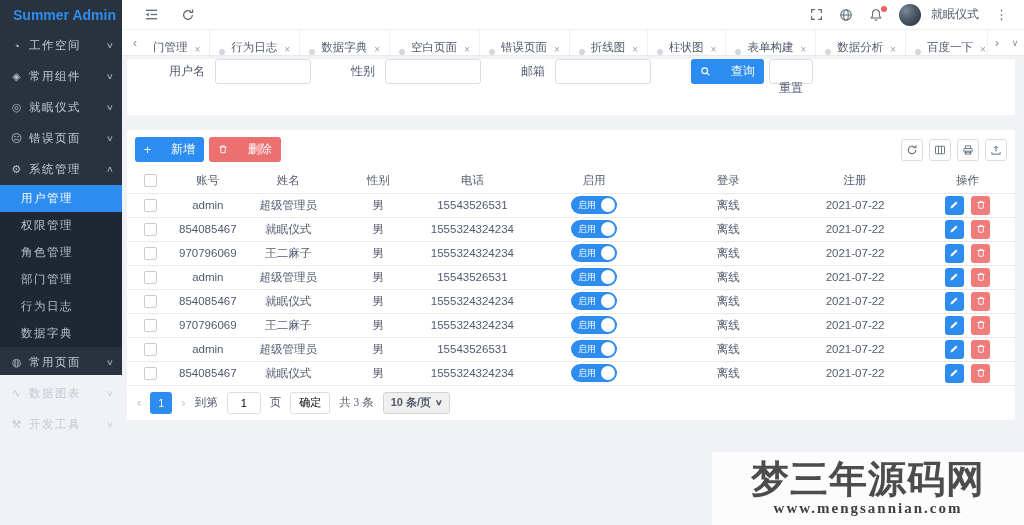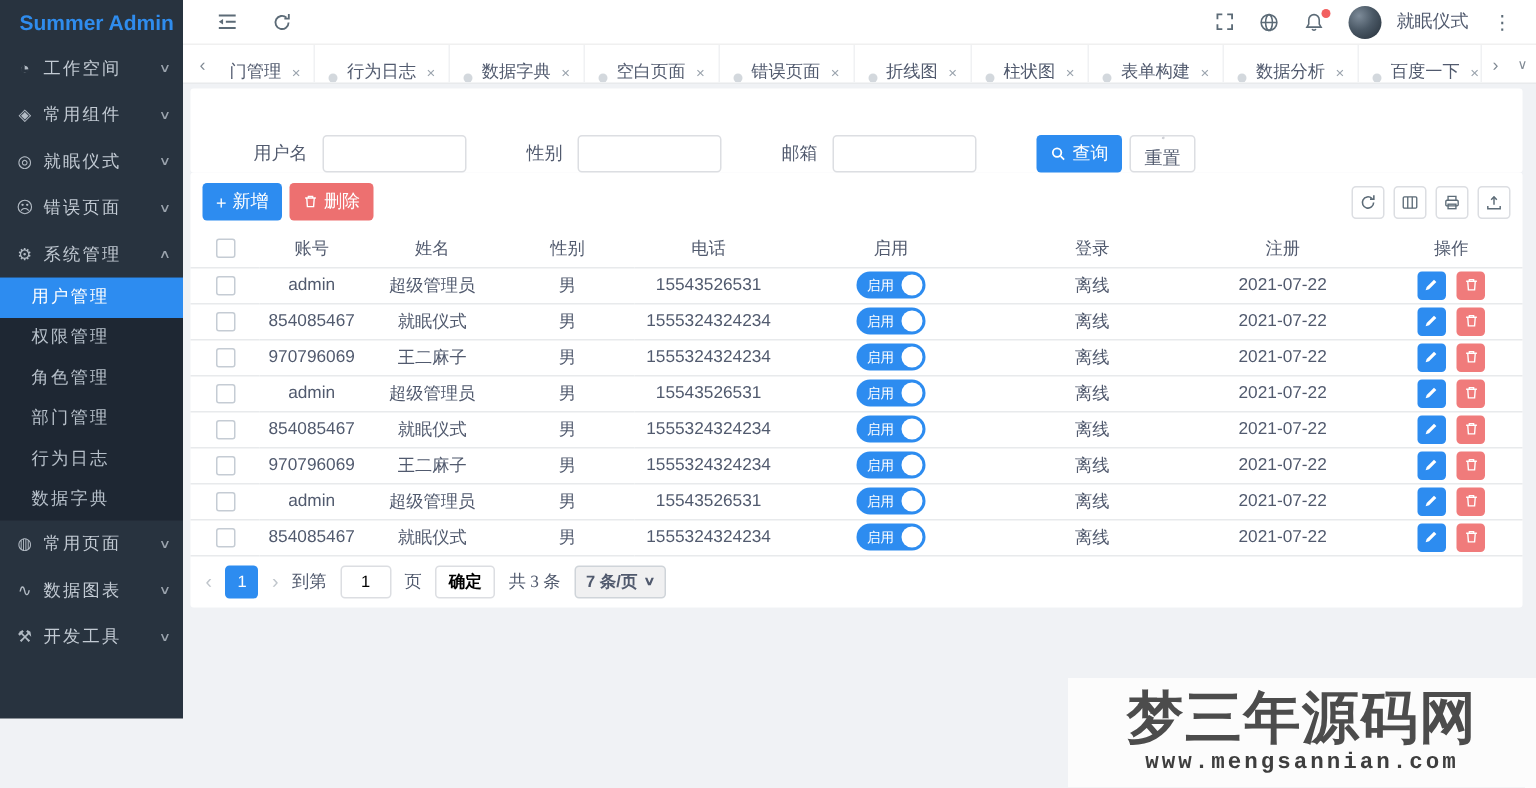--- a/index.html
+++ b/index.html
@@ -5,21 +5,21 @@
   * { box-sizing: border-box; margin: 0; padding: 0; }
   html,body { width:1024px; height:525px; }
   body {
     position: relative;
     font-family: "Liberation Sans", sans-serif;
     background: #f0f2f5;
     overflow: hidden;
     color: #515a6e;
   }
   
-  .sidebar { position:absolute; left:0; top:0; width:122px; height:479px; background:#28333f; z-index:3; }
+  .sidebar { position:absolute; left:0; top:0; width:122px; height:375px; background:#28333f; z-index:3; }
   .logo { height:30px; line-height:30px; padding-left:13px; font-size:14px; font-weight:bold; color:#2f8ced; white-space:nowrap; }
   .navgroup { height:31px; display:flex; align-items:center; padding:0 9px; font-size:11.5px; color:#c2cad3; cursor:pointer; }
   .navgroup .ic { width:15px; margin-right:5px; font-size:11px; opacity:.9; text-align:center; }
   .navgroup .lbl { flex:1; letter-spacing:1.5px; white-space:nowrap; }
   .chev { font-size:8px; opacity:.75; transform:scaleX(1.4); }
   .navgroup.open .chev { transform:scaleX(1.4) rotate(180deg); }
   .submenu { background:#1e2733; }
   .subitem { height:27px; line-height:27px; padding-left:21px; font-size:11.5px; color:#b7c0ca; letter-spacing:1.5px; cursor:pointer; white-space:nowrap; }
   .subitem.active { background:#2d8cf0; color:#fff; }
   
@@ -37,25 +37,25 @@
   .tabbar { height:26px; background:#fff; border-bottom:1px solid #e8eaec; display:flex; align-items:stretch; padding-left:4px; overflow:hidden; }
   .tab-arrow { width:18px; display:flex; align-items:center; justify-content:center; color:#808a94; font-size:12px; cursor:pointer; flex:none; }
   .tabs { display:flex; flex:1; overflow:hidden; }
   .tab { display:flex; align-items:flex-end; padding:0 9px; border-right:1px solid #f0f1f3; font-size:11.5px; color:#515a6e; white-space:nowrap; cursor:pointer; }
   .tab .dot { width:6px; height:6px; border-radius:50%; background:#d3d8dd; margin-right:6px; flex:none; }
   .tab .x { margin-left:7px; color:#9aa3ad; font-size:10px; }
   .tab-end { display:flex; flex:none; border-left:1px solid #f0f1f3; }
   
   .content { position:absolute; top:56px; left:0; right:0; bottom:0; padding:3px 9px 0 5px; }
   .panel { background:#fff; border-radius:2px; }
-  .search-panel { height:56px; display:flex; align-items:flex-end; padding-left:42px; margin-bottom:0; }
+  .search-panel { height:56px; display:flex; align-items:flex-start; padding-left:42px; margin-bottom:15px; }
   .fgroup { display:flex; align-items:center; margin-right:40px; }
   .fgroup label { font-size:12px; color:#515a6e; margin-right:10px; white-space:nowrap; }
   .fgroup input { width:96px; height:25px; border:1px solid #dcdee2; border-radius:3px; outline:none; padding:0 6px; font-size:12px; }
-  .btn { display:inline-flex; align-items:center; gap:4px; height:25px; padding:0 9px; border-radius:3px; font-size:12px; border:none; cursor:pointer; white-space:nowrap; }
+  .btn { display:inline-flex; align-items:center; gap:20px; height:25px; padding:0 9px; border-radius:3px; font-size:12px; border:none; cursor:pointer; white-space:nowrap; }
   .btn-primary { background:#2d8cf0; color:#fff; }
   .btn-default { background:#fff; color:#515a6e; border:1px solid #dcdee2; margin-left:5px;flex-direction:column; }
   .btn-danger { background:#ed7070; color:#fff; margin-left:5px; }
   
   .table-panel { padding-top:7px; }
   .toolbar { display:flex; align-items:center; padding:0 8px 7px 8px; }
   .tool-icons { margin-left:auto; display:flex; gap:6px; }
   .icon-btn { width:22px; height:22px; border:1px solid #dcdee2; border-radius:3px; background:#fff; display:flex; align-items:center; justify-content:center; color:#5c6b77; cursor:pointer; }
   table { width:100%; border-collapse:collapse; table-layout:fixed; font-size:11.5px; color:#515a6e; }
   th, td { height:24px; text-align:center; border-bottom:1px solid #e8eaec; font-weight:normal; overflow:hidden; white-space:nowrap; }
@@ -63,28 +63,28 @@
   .toggle { position:relative; display:inline-flex; align-items:center; width:46px; height:18px; border-radius:10px; background:#2d8cf0; color:#fff; font-size:9px; padding-left:7px; cursor:pointer; }
   .toggle .knob { position:absolute; right:2px; top:2px; width:14px; height:14px; border-radius:50%; background:#fff; }
   .act { display:inline-flex; align-items:center; justify-content:center; width:19px; height:19px; border-radius:3px; border:none; cursor:pointer; color:#fff; }
   .act-edit { background:#2d8cf0; margin-right:4px; }
   .act-del { background:#f07b7b; }
   
   .pagefoot { display:flex; align-items:center; gap:9px; padding:6px 10px; font-size:11.5px; color:#515a6e; height:34px; }
   .pg-arrow { color:#c0c6cc; font-size:13px; cursor:pointer; }
   .pg-num { width:22px; height:22px; background:#2d8cf0; color:#fff; border-radius:3px; display:flex; align-items:center; justify-content:center; font-size:11px; cursor:pointer; }
   .goto-input { width:34px; height:22px; border:1px solid #dcdee2; border-radius:3px; text-align:center; font-size:11px; outline:none; }
-  .btn-confirm { height:22px; padding:0 8px; border:1px solid #dcdee2; border-radius:3px; background:#fff; font-size:11px; font-weight:bold; cursor:pointer; }
+  .btn-confirm { height:22px; padding:0 8px; border:1px solid #dcdee2; border-radius:3px; background:#fff; font-size:11px; font-weight:normal; cursor:pointer; }
   .total { white-space:nowrap;font-family:Liberation Serif, serif; }
   .size-select { height:22px; padding:0 7px; border:1px solid #cfd4d9; border-radius:3px; background:#f0f0f1; font-size:11px; font-weight:bold; display:flex; align-items:center; gap:5px; cursor:pointer; }
   .size-select .sel-chev { font-size:8px; transform:scaleX(1.4); }
   
   .watermark { position:absolute; right:0; bottom:0; width:312px; height:73px; background:rgba(252,252,252,.96); z-index:5; display:flex; flex-direction:column; align-items:center; justify-content:center; }
   .wm-title { font-size:38px; font-weight:bold; color:#4c4c4c; line-height:1.05; letter-spacing:1px; white-space:nowrap; }
-  .wm-url { font-family:Liberation Mono, monospace; font-size:15px; font-weight:bold; color:#3e3e3e; letter-spacing:2px; margin-top:1px; white-space:nowrap; }
+  .wm-url { font-family:Liberation Serif, serif; font-size:15px; font-weight:bold; color:#3e3e3e; letter-spacing:2px; margin-top:1px; white-space:nowrap; }
   svg { display:block; }
 </style>
 </head>
 <body>
 
 <aside class="sidebar">
   <div class="logo">Summer Admin</div>
 
   <nav>
 
@@ -628,21 +628,21 @@
       <div class="pagefoot">
         <span class="pg-arrow">‹</span>
         <span class="pg-num">1</span>
         <span class="pg-arrow">›</span>
         <span>到第</span>
         <input class="goto-input" value="1" style="">
         <span>页</span>
         <button class="btn-confirm">确定</button>
         <span class="total">共 3 条</span>
         <span class="size-select">
-          <span>7 条/页</span>
+          <span>10 条/页</span>
           <span class="sel-chev">∨</span>
         </span>
       </div>
     </section>
   </div>
 </div>
 
 <div class="watermark">
   <div class="wm-title">梦三年源码网</div>
   <div class="wm-url">www.mengsannian.com</div>

